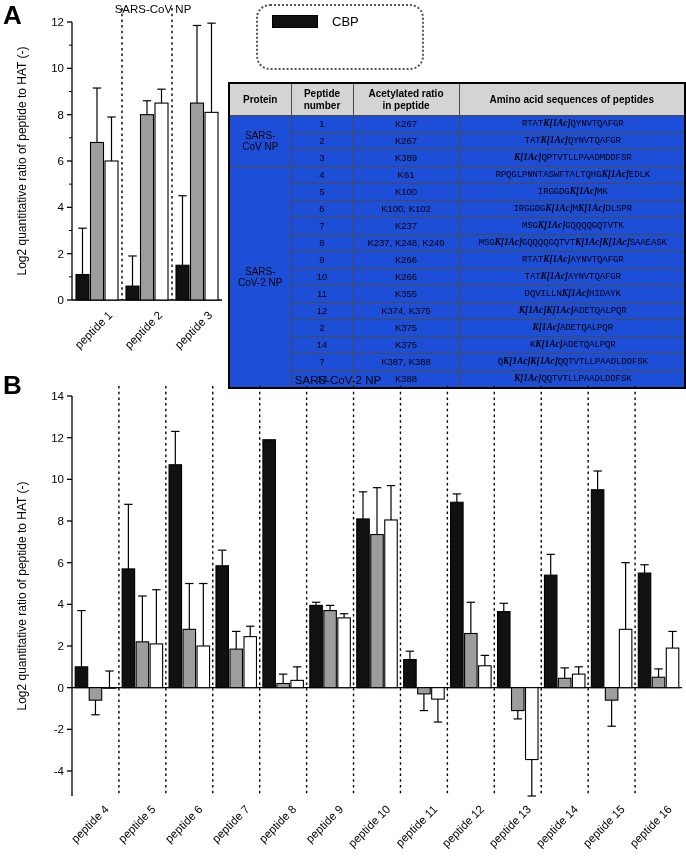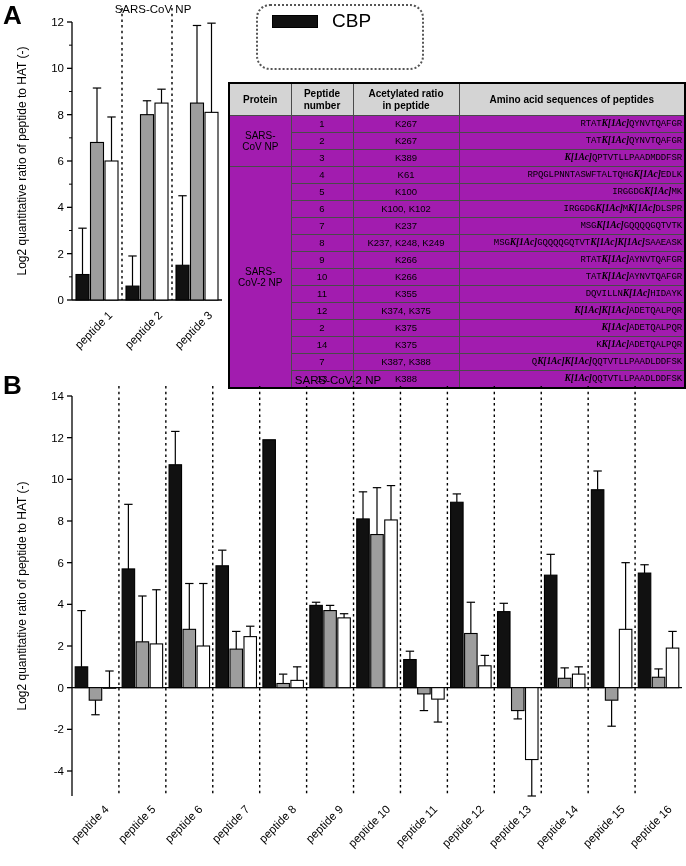--- a/index.html
+++ b/index.html
@@ -13,33 +13,33 @@
 
   
   #legend{position:absolute;left:256px;top:4px;width:168px;height:66px;
           border:2px dotted #555;border-radius:14px;box-sizing:border-box;
           padding:6px 0 0 14px;}
   .lg-row{display:flex;align-items:center;height:18px;margin-bottom:2px;}
   .lg-swatch{width:46px;height:13px;border:1.4px solid #000;box-sizing:border-box;margin-right:14px;}
   .sw-cbp{background:#111;}
   .sw-pcaf{background:#9d9d9d;}
   .sw-gcn5{background:#fff;}
-  .lg-label{font-size:19px;}
+  .lg-label{font-size:13px;}
 
   
   #tablewrap{position:absolute;left:228px;top:82px;width:456px;}
-  table{border-collapse:collapse;width:100%;table-layout:fixed;background:#a21caf;}
+  table{border-collapse:collapse;width:100%;table-layout:fixed;background:#1d4ed8;}
   table, th, td{border:1px solid #4a4a4a;}
   #tablewrap table{border:2px solid #000;}
   th{background:#d4d4d4;font-size:10px;font-weight:bold;text-align:center;
      padding:4px 2px;line-height:1.15;}
   td{font-size:9.5px;text-align:center;padding:1.5px 2px;height:13px;
      line-height:1.1;}
   td.prot{font-size:10px;}
-  td.seq{text-align:right;font-family:"Liberation Mono",monospace;font-size:9px;
+  td.seq{text-align:center;font-family:"Liberation Mono",monospace;font-size:9px;
          padding-left:4px;letter-spacing:-0.1px;white-space:nowrap;overflow:hidden;}
   td.seq b{font-family:"Liberation Serif",serif;font-weight:bold;font-style:italic;font-size:9.5px;}
   col.c1{width:62px;} col.c2{width:62px;} col.c3{width:106px;} col.c4{width:226px;}
 </style>
 </head>
 <body>
 
 <div id="legend">
   <div class="lg-row">
     <span class="lg-swatch sw-cbp"></span>

